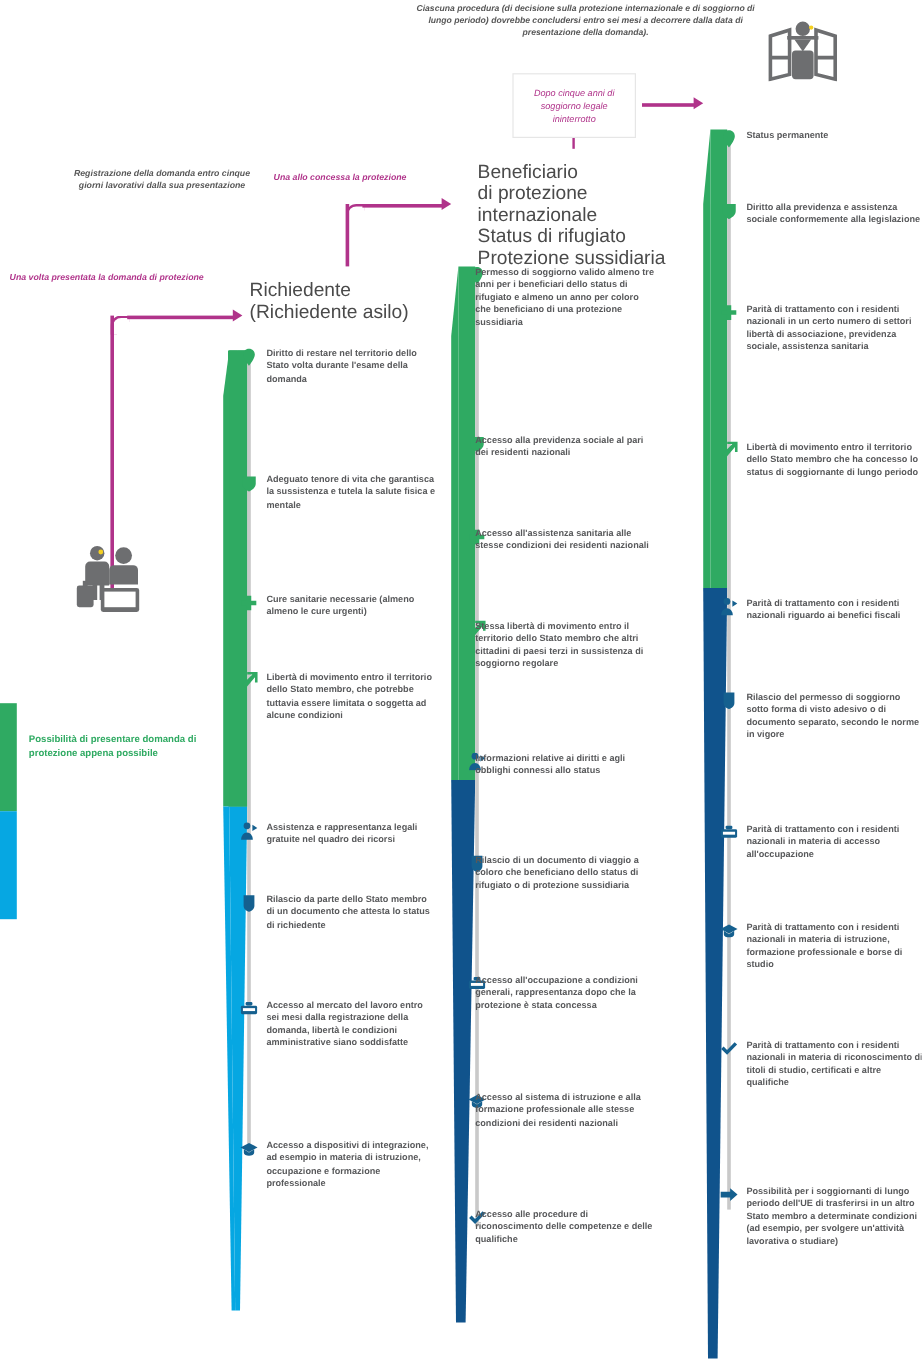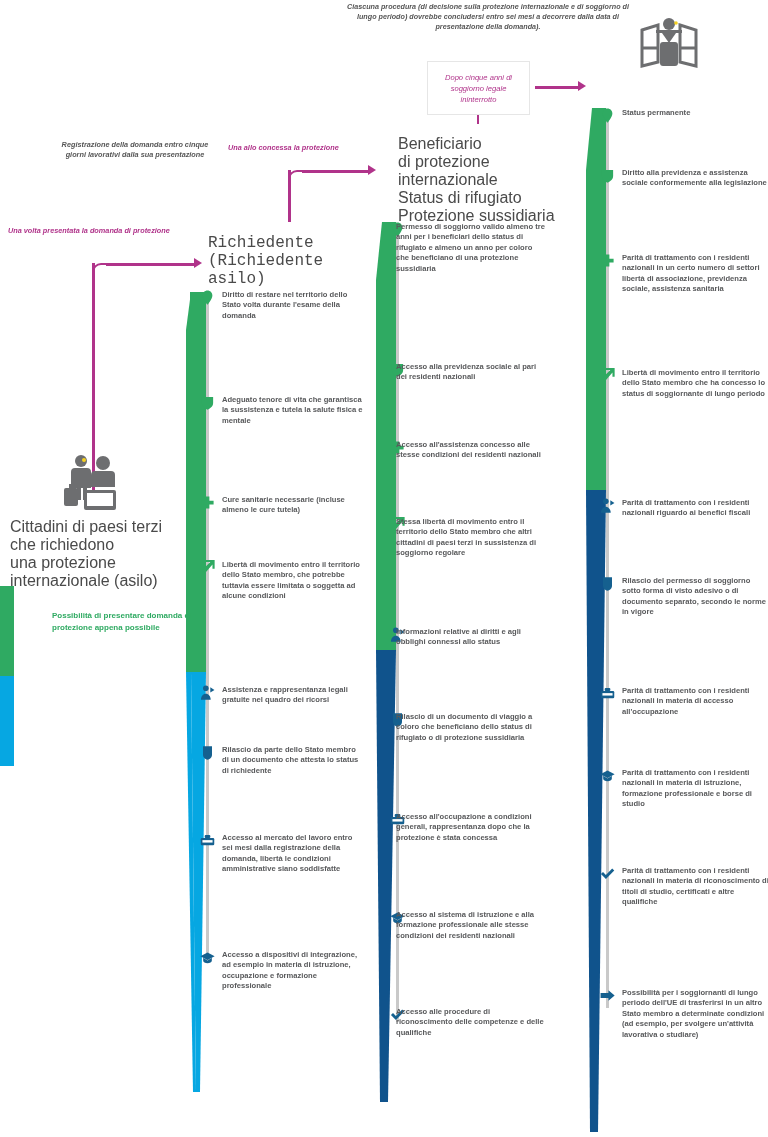--- a/index.html
+++ b/index.html
@@ -106,37 +106,37 @@
     font-style: italic;
     font-weight: bold;
     line-height: 10px;
   }
   .cap-magenta { color: #b0338a; }
   .cap-grey { color: #565656; margin-left: 40px; }
   .cap1 { left: 8px; top: 226px; width: 185px; }
   .cap2 { left: 228px; top: 143px; width: 150px; }
   .cap-reg { left: 20px; top: 140px; width: 150px; text-align: center; }
   .c1-title { left: 10px; top: 518px; width: 170px; }
-  .c2-title { left: 208px; top: 234px; width: 160px; font-family: Liberation Mono, monospace; }
+  .c2-title { left: 208px; top: 234px; width: 160px; }
   .c3-title { left: 398px; top: 135px; width: 175px; }
   .c4-title { left: 590px; top: 70px; width: 175px; text-align: left; }
 
   
   .people-icon { left: 62px; top: 452px; width: 60px; height: 62px; }
   .map-icon    { left: 638px; top: 16px;  width: 62px; height: 52px; }
 
   
   .legend-bar {
     left: 0px; top: 586px; width: 14px; height: 180px;
   }
   .legend-bar .seg-green { width: 14px; height: 90px; background: #2faa62; }
   .legend-bar .seg-blue  { width: 14px; height: 90px; background: #06a7e2; }
 
   .legend-item { font-size: 8px; font-weight: bold; line-height: 11.5px; }
-  .leg1 { left: 24px; top: 610px; width: 160px; color: #2faa62; margin-left: 28px; }
+  .leg1 { left: 24px; top: 610px; width: 160px; color: #2faa62; }
   .leg2 { left: 24px; top: 681px; width: 160px; color: #1162a8; }
 
   
   .taper { display: block; }
 
   
   .rail {
     width: 3px;
     background: #c9c9c9;
   }
@@ -214,22 +214,20 @@
       <circle cx="41" cy="11" r="7"></circle>
       <path d="M33 19 h16 a4 4 0 0 1 4 4 v12 h-24 v-12 a4 4 0 0 1 4 -4 z"></path>
       <rect x="2" y="36" width="14" height="18" rx="2"></rect>
       <rect x="7" y="32" width="4" height="5"></rect>
       <rect x="22" y="38" width="32" height="20" rx="2"></rect>
       <rect x="25" y="41" width="26" height="13" fill="#ffffff"></rect>
     </g>
     <circle cx="22" cy="8" r="2" fill="#f5d020"></circle>
   </svg>
 
-  <div class="abs c1-title" style="white-space:pre-line;">Cittadini di paesi terzi che richiedono
-una protezione internazionale (asilo)</div>
 
   <div class="abs legend-bar">
     <div class="seg-green"></div>
     <div class="seg-blue"></div>
   </div>
   <div class="abs legend-item leg1">Possibilità di presentare domanda di protezione appena possibile</div>
 
   <div class="abs c2-title" style="white-space:pre-line;">Richiedente
 (Richiedente asilo)</div>
   <div class="abs rail" style="left:206px;top:300px;height:660px;"></div>
@@ -243,21 +241,21 @@
       <div class="t-item" style="top: 105px; left: 0px;">
         <span class="t-icon"><svg xmlns="http://www.w3.org/2000/svg" viewBox="0 0 16 16">
             <path d="M2 2.2h12v6.2c0 3.8-3.6 6-6 7.2-2.4-1.2-6-3.4-6-7.2z" fill="#2faa62"></path>
           </svg></span>
         <div class="t-text">Adeguato tenore di vita che garantisca la sussistenza e tutela la salute fisica e mentale</div>
       </div>
       <div class="t-item" style="top: 205px; left: 0px;">
         <span class="t-icon"><svg xmlns="http://www.w3.org/2000/svg" viewBox="0 0 16 16">
             <path d="M6 1.5h4v4.5h4.5v4H10V14.5H6V10H1.5V6H6z" fill="#2faa62"></path>
           </svg></span>
-        <div class="t-text">Cure sanitarie necessarie (incluse almeno le cure tutela)</div>
+        <div class="t-text">Cure sanitarie necessarie (almeno almeno le cure urgenti)</div>
       </div>
       <div class="t-item" style="top: 270px; left: 0px;">
         <span class="t-icon"><svg xmlns="http://www.w3.org/2000/svg" viewBox="0 0 16 16">
             <path d="M5 14.5 L1.8 11.3 L11 2.2 H6.4 V0 H15.6 V9.3 H13.3 V4.7 Z" fill="#2faa62"></path>
           </svg></span>
         <div class="t-text">Libertà di movimento entro il territorio dello Stato membro, che potrebbe tuttavia essere limitata o soggetta ad alcune condizioni</div>
       </div>
       <div class="t-item" style="top: 395px; left: 0px;">
         <span class="t-icon"><svg xmlns="http://www.w3.org/2000/svg" viewBox="0 0 16 16">
             <circle cx="6.2" cy="3.4" r="3" fill="#15608f"></circle>
@@ -304,21 +302,21 @@
       <div class="t-item" style="top: 140px; left: 0px;">
         <span class="t-icon"><svg xmlns="http://www.w3.org/2000/svg" viewBox="0 0 16 16">
             <path d="M2 2.2h12v6.2c0 3.8-3.6 6-6 7.2-2.4-1.2-6-3.4-6-7.2z" fill="#2faa62"></path>
           </svg></span>
         <div class="t-text">Accesso alla previdenza sociale al pari dei residenti nazionali</div>
       </div>
       <div class="t-item" style="top: 218px; left: 0px;">
         <span class="t-icon"><svg xmlns="http://www.w3.org/2000/svg" viewBox="0 0 16 16">
             <path d="M6 1.5h4v4.5h4.5v4H10V14.5H6V10H1.5V6H6z" fill="#2faa62"></path>
           </svg></span>
-        <div class="t-text">Accesso all'assistenza concesso alle stesse condizioni dei residenti nazionali</div>
+        <div class="t-text">Accesso all'assistenza sanitaria alle stesse condizioni dei residenti nazionali</div>
       </div>
       <div class="t-item" style="top: 295px; left: 0px;">
         <span class="t-icon"><svg xmlns="http://www.w3.org/2000/svg" viewBox="0 0 16 16">
             <path d="M5 14.5 L1.8 11.3 L11 2.2 H6.4 V0 H15.6 V9.3 H13.3 V4.7 Z" fill="#2faa62"></path>
           </svg></span>
         <div class="t-text">Stessa libertà di movimento entro il territorio dello Stato membro che altri cittadini di paesi terzi in sussistenza di soggiorno regolare</div>
       </div>
       <div class="t-item" style="top: 405px; left: 0px;">
         <span class="t-icon"><svg xmlns="http://www.w3.org/2000/svg" viewBox="0 0 16 16">
             <circle cx="6.2" cy="3.4" r="3" fill="#15608f"></circle>

